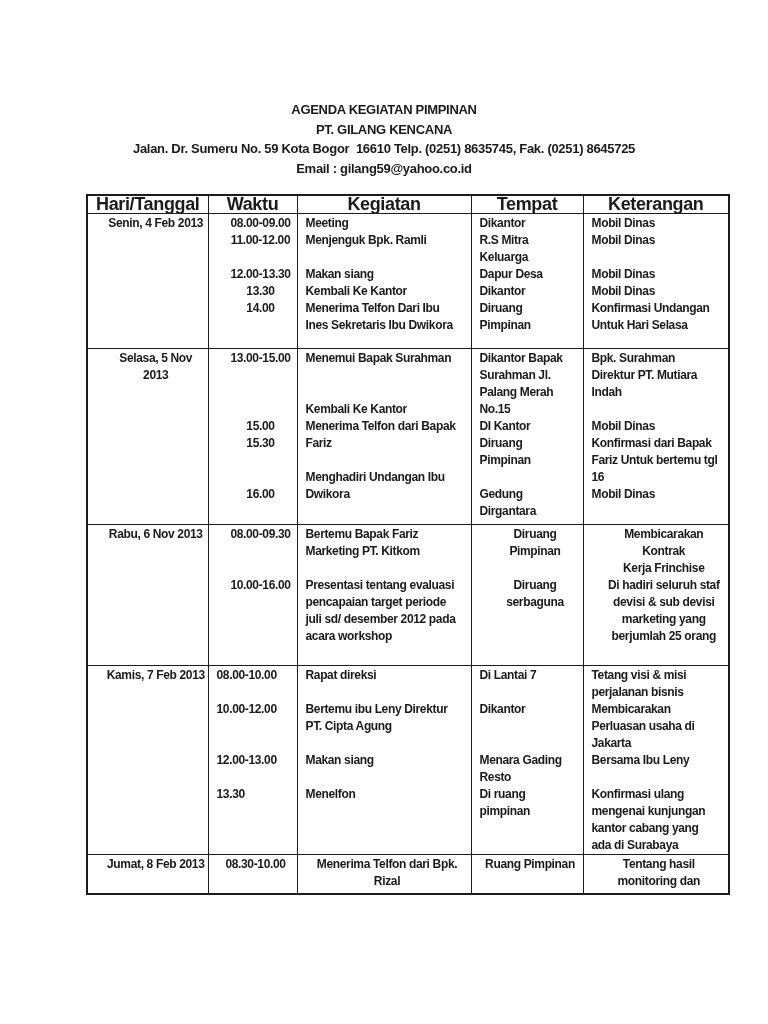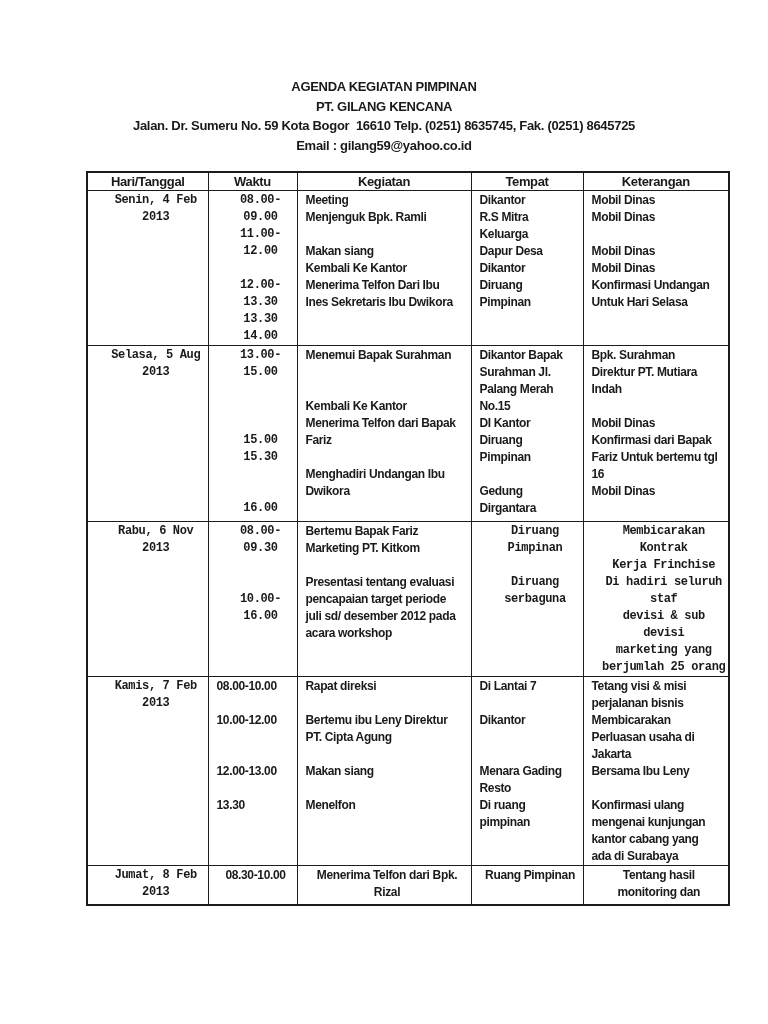--- a/index.html
+++ b/index.html
@@ -14,21 +14,21 @@
     font-weight: bold;
     color: #1a1a1a;
     overflow: hidden;
   }
   .doc-page {
     width: 768px;
     height: 1024px;
     background: #ffffff;
   }
   .doc-header {
-    padding-top: 77px;
+    padding-top: 100px;
     text-align: center;
     font-size: 13px;
     line-height: 19.5px;
     letter-spacing: -0.3px;
   }
   .doc-header p {
     margin: 0;
     white-space: pre;
   }
   table.agenda-table {
@@ -46,39 +46,38 @@
     letter-spacing: -0.35px;
     vertical-align: top;
     white-space: pre-line;
     overflow: hidden;
     padding: 1px 2px 0 8px;
   }
   .agenda-table th {
     height: 16px;
     text-align: center;
     padding: 0 2px;
-    font-size: 13px;
+    font-size: 18px;
   }
   col.w-hari  { width: 121px; }
   col.w-waktu { width: 89px; }
   col.w-keg   { width: 174px; }
   col.w-temp  { width: 112px; }
   col.w-ket   { width: 146px; }
 
   tr.h-senin  td { height: 133px; }
   tr.h-selasa td { height: 174px; }
   tr.h-rabu   td { height: 139px; }
   tr.h-kamis  td { height: 187px; margin-top: 22px; }
   tr.h-jumat  td { height: 37px; text-align: center; }
 
   td.ta-c {
     text-align: center;
     padding-left: 18px;
     padding-right: 2px;
-    font-family: Liberation Mono, monospace;
   }
 </style>
 </head>
 <body>
 
 <div class="doc-page">
 
   <div class="doc-header">
     <p>AGENDA KEGIATAN PIMPINAN</p>
     <p>PT. GILANG KENCANA</p>
@@ -128,21 +127,21 @@
 Pimpinan</td>
         <td>Mobil Dinas
 Mobil Dinas
 
 Mobil Dinas
 Mobil Dinas
 Konfirmasi Undangan
 Untuk Hari Selasa</td>
       </tr>
       <tr class="h-selasa">
-        <td class="ta-c">Selasa, 5 Aug 2013</td>
+        <td class="ta-c">Selasa, 5 Nov 2013</td>
         <td class="ta-c">13.00-15.00
 
 
 
 15.00
 15.30
 
 
 16.00</td>
         <td>Menemui Bapak Surahman

